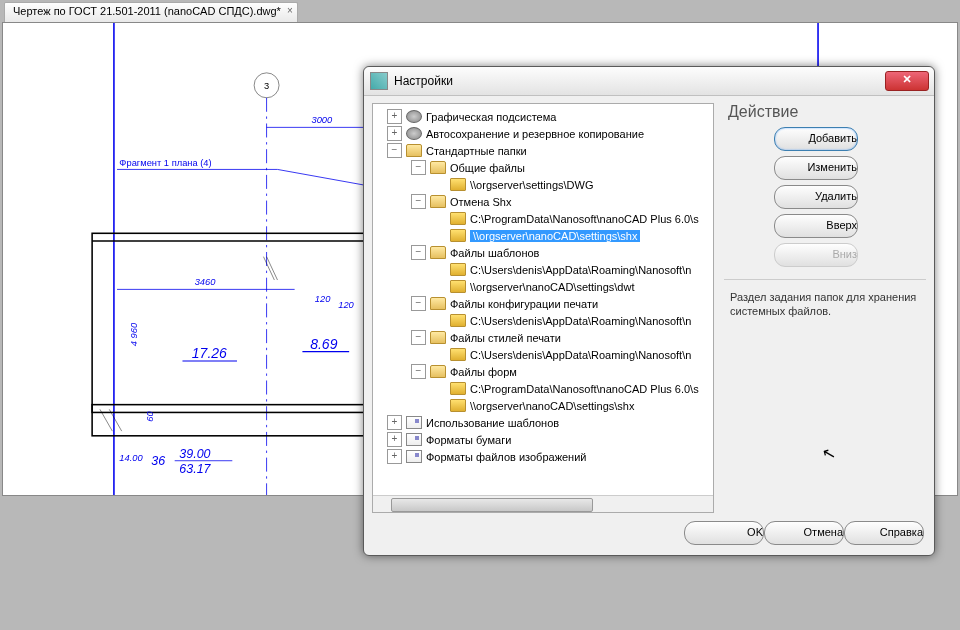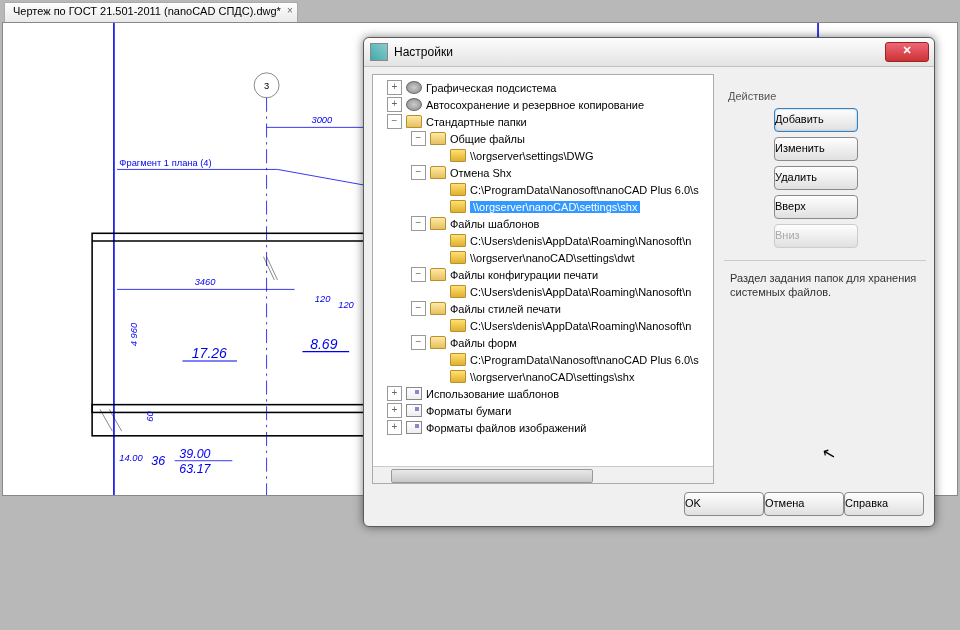--- a/index.html
+++ b/index.html
@@ -5,43 +5,43 @@
   html,body{margin:0;padding:0;width:100%;height:100%;font-family:Tahoma,Arial,sans-serif;font-size:11px;background:#b8b8b8;overflow:hidden}
   .app{width:960px;height:498px;position:relative;background:#b8b8b8}
   .doc-tab{position:absolute;left:4px;top:2px;height:18px;background:linear-gradient(#fefefe,#e8e8e8);border:1px solid #aaa;border-bottom:none;padding:2px 16px 0 8px;font-size:11px;color:#000;border-radius:2px 2px 0 0}
   .doc-tab .x{position:absolute;right:4px;top:2px;font-size:10px;color:#666;cursor:pointer}
   .canvas{position:absolute;left:2px;top:22px;right:2px;bottom:2px;background:#fff;border:1px solid #888;overflow:hidden}
   .canvas svg{width:100%;height:100%}
   .dim-text{fill:#0000ee;font-size:12px;font-family:Arial,sans-serif;font-style:italic}
   .dim-line{stroke:#0000ee;stroke-width:1}
   .wall{stroke:#000;stroke-width:2;fill:none}
   .thin{stroke:#000;stroke-width:0.6;fill:none}
-  .dialog{position:absolute;left:363px;top:37px;width:570px;height:488px;background:#f0f0f0;border:1px solid #5a5a5a;border-radius:6px;box-shadow:0 0 10px rgba(0,0,0,0.5)}
+  .dialog{position:absolute;left:363px;top:66px;width:570px;height:488px;background:#f0f0f0;border:1px solid #5a5a5a;border-radius:6px;box-shadow:0 0 10px rgba(0,0,0,0.5)}
   .dlg-title{height:28px;background:linear-gradient(#fdfdfd,#e3e3e3);border-bottom:1px solid #c0c0c0;border-radius:6px 6px 0 0;display:flex;align-items:center;padding:0 4px;position:relative}
   .dlg-title .ico{width:16px;height:16px;margin:0 6px 0 2px;background:linear-gradient(45deg,#4aa,#8cc);border:1px solid #888}
   .dlg-title span{font-size:12px;color:#000}
   .dlg-close{position:absolute;right:5px;top:4px;width:42px;height:18px;background:linear-gradient(#e67,#c33);border:1px solid #922;border-radius:3px;color:#fff;text-align:center;font-weight:bold;line-height:14px;cursor:pointer}
   .dlg-body{position:absolute;top:36px;left:8px;right:8px;bottom:42px}
   .tree-wrap{position:absolute;left:0;top:0;width:340px;bottom:0;border:1px solid #ababab;background:#fff;overflow:hidden}
   .tree{padding:4px 0 4px 2px;white-space:nowrap}
   .node{display:flex;align-items:center;height:17px;font-size:11px;color:#000}
   .tw{width:13px;height:13px;border:1px solid #999;background:#fff;text-align:center;line-height:11px;font-size:10px;margin-right:4px;color:#666;flex:none}
   .tw-empty{width:15px;flex:none}
   .icon{width:16px;height:13px;margin-right:4px;flex:none}
   .i-folder-open{background:linear-gradient(#ffe9a2,#e6c060);border:1px solid #b89030;border-radius:2px 2px 0 0;box-sizing:border-box}
   .i-folder{background:linear-gradient(#ffe070,#e0b030);border:1px solid #b89030;border-radius:1px;box-sizing:border-box}
   .i-page{background:linear-gradient(#fff,#eee);border:1px solid #888;box-sizing:border-box;position:relative}
   .i-page:after{content:"";position:absolute;right:2px;top:2px;width:4px;height:4px;background:#88c}
   .i-gear{background:radial-gradient(#ccc,#888);border:1px solid #666;border-radius:50%;box-sizing:border-box}
   .sel{background:#3399ff;color:#fff;padding:0 3px;border-radius:0}
   .scroll-h{position:absolute;left:0;right:0;bottom:0;height:16px;background:#f0f0f0;border-top:1px solid #ccc}
   .scroll-h .thumb{position:absolute;left:18px;top:2px;width:200px;height:12px;background:linear-gradient(#e8e8e8,#c8c8c8);border:1px solid #999;border-radius:2px}
   .right-panel{position:absolute;left:352px;top:0;right:0;bottom:0}
-  .group-label{font-size:11px;color:#555;margin:16px 0 6px 4px}
-  .btn{display:block;width:82px;height:22px;margin:0 0 5px 50px;background:linear-gradient(#fefefe,#e0e0e0);border:1px solid #8a8a8a;border-radius:4px;font-size:11px;text-align:left;line-height:20px;cursor:pointer;color:#000}
+  .group-label{font-size:16px;color:#555;margin:0 0 6px 4px}
+  .btn{display:block;width:82px;height:22px;margin:0 0 5px 50px;background:linear-gradient(#fefefe,#e0e0e0);border:1px solid #8a8a8a;border-radius:11px;font-size:11px;text-align:right;line-height:20px;cursor:pointer;color:#000}
   .btn.primary{border:1px solid #3c7fb1;box-shadow:0 0 2px #6af inset}
   .btn.disabled{color:#aaa;border-color:#ccc;cursor:default}
   .hr{height:1px;background:#ccc;margin:12px 0 10px 0}
   .desc{font-size:11px;color:#333;padding:0 6px;line-height:14px}
   .dlg-btns{position:absolute;right:10px;bottom:10px;display:flex;}
   .dlg-btns .btn{margin:0;width:78px}
   .cursor{position:absolute;left:822px;top:444px;font-size:16px;color:#000;transform:rotate(-15deg)}
 </style>
 </head>
 <body>

